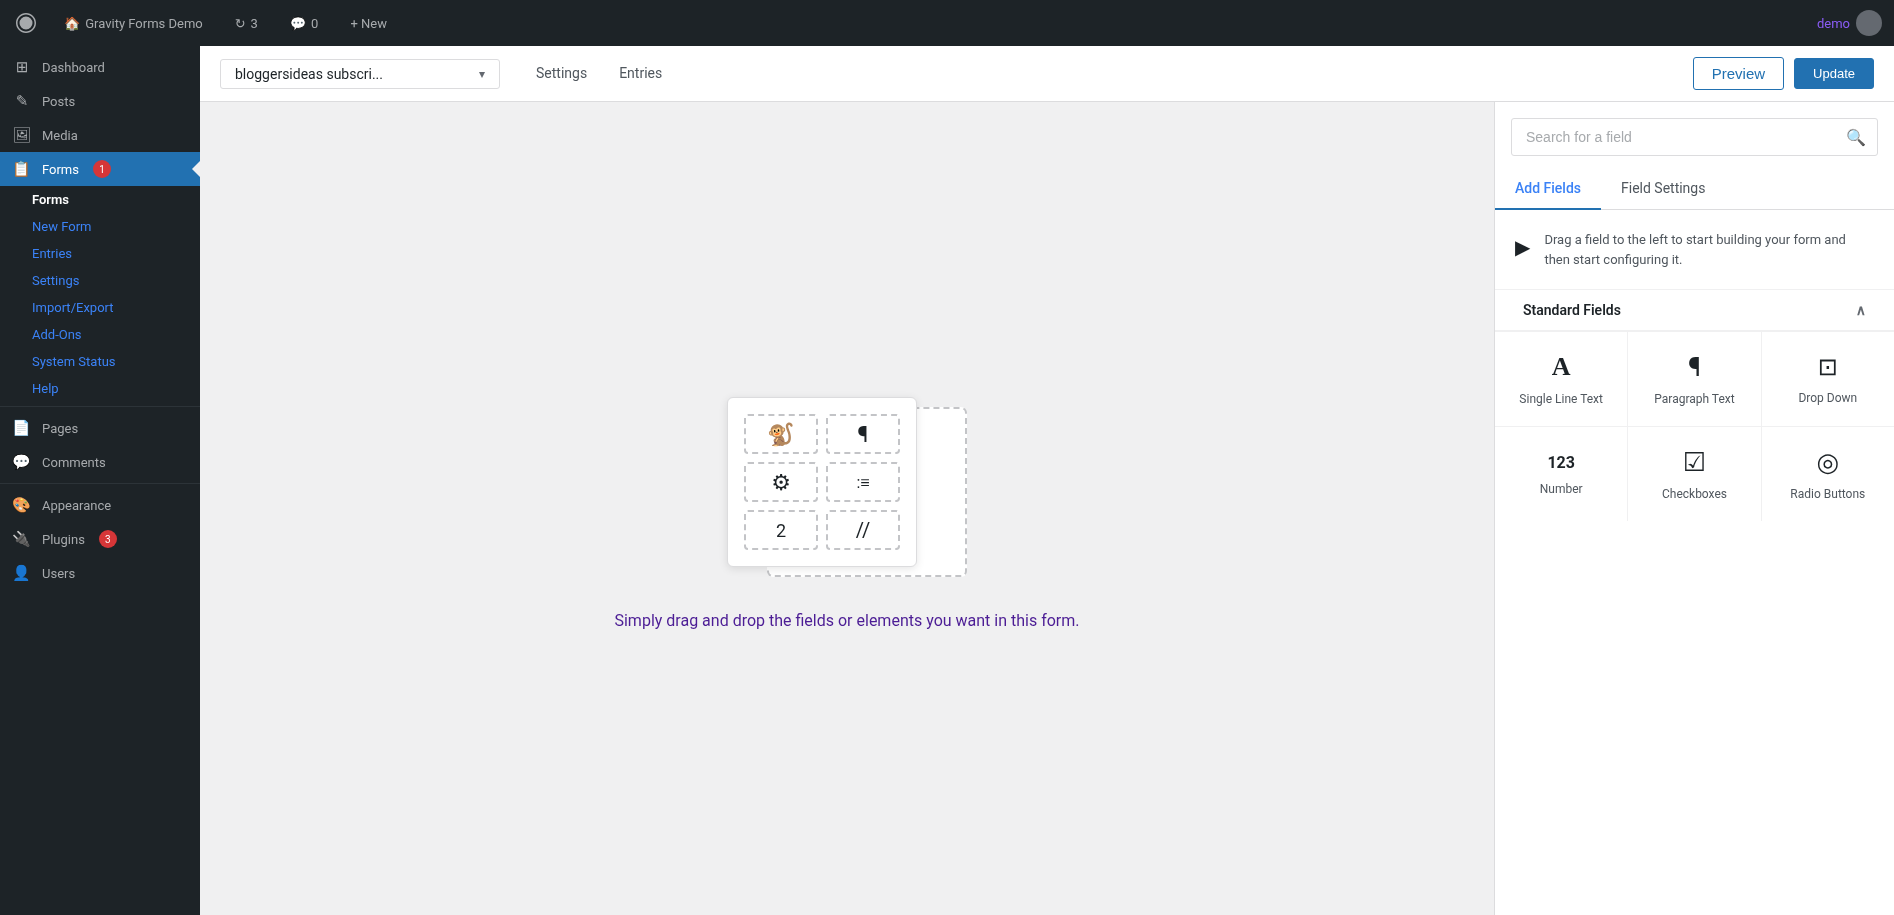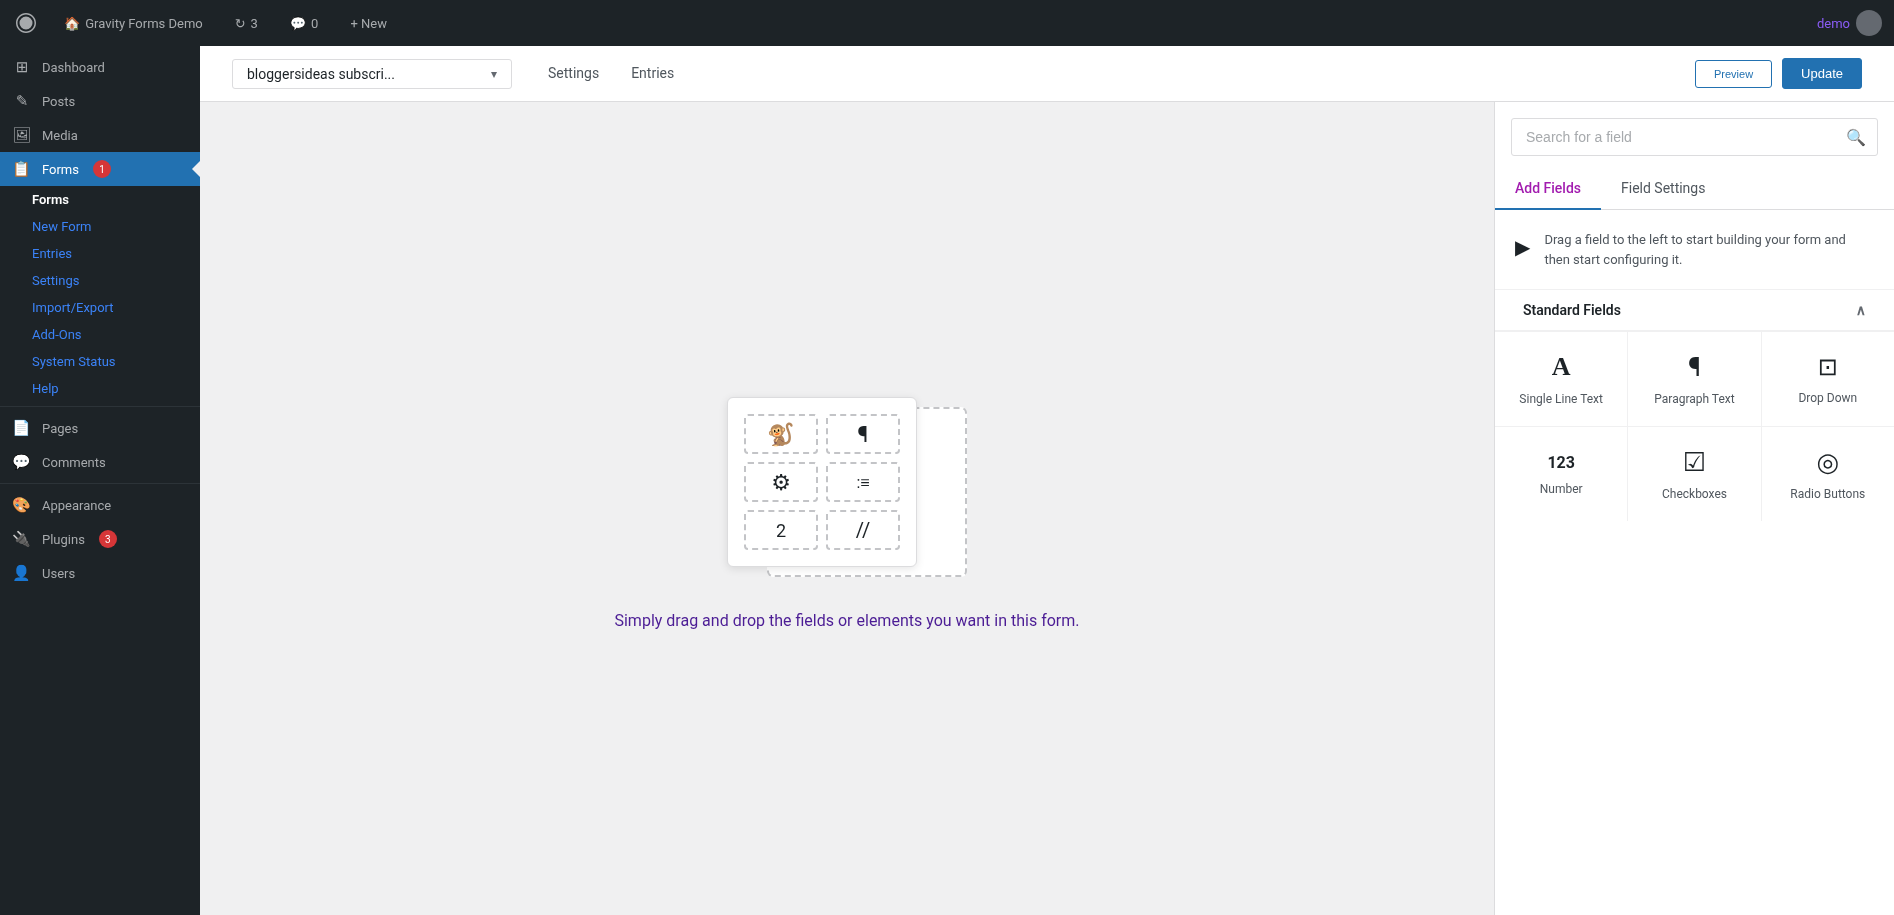--- a/index.html
+++ b/index.html
@@ -102,21 +102,21 @@
       overflow: hidden;
       background: #f0f0f1;
     }
 
     
     .form-topbar {
       background: #fff;
       border-bottom: 1px solid #dcdcde;
       display: flex;
       align-items: center;
-      padding: 0 32px;
+      padding: 0 20px;
       height: 56px;
       gap: 0;
       flex-shrink: 0;
     }
     .form-name-dropdown {
       display: flex;
       align-items: center;
       gap: 8px;
       border: 1px solid #dcdcde;
       padding: 6px 14px;
@@ -140,21 +140,21 @@
       align-items: center;
     }
     .form-actions { margin-left: auto; display: flex; gap: 10px; align-items: center; }
     .btn-preview {
       padding: 7px 18px;
       border: 1px solid #2271b1;
       background: #fff;
       color: #2271b1;
       border-radius: 3px;
       cursor: pointer;
-      font-size: 11px;
+      font-size: 15px;
     }
     .btn-update {
       padding: 7px 18px;
       border: 1px solid #2271b1;
       background: #2271b1;
       color: #fff;
       border-radius: 3px;
       cursor: pointer;
       font-size: 13px;
     }
@@ -265,21 +265,21 @@
       margin-top: 12px;
     }
     .panel-tab {
       padding: 12px 20px;
       cursor: pointer;
       font-size: 14px;
       color: #50575e;
       border-bottom: 2px solid transparent;
       margin-bottom: -1px;
     }
-    .panel-tab.active { color: #a21caf; border-bottom-color: #2271b1; font-weight: 500; }
+    .panel-tab.active { color: #3b82f6; border-bottom-color: #2271b1; font-weight: 500; }
 
     .panel-content {
       flex: 1;
       overflow-y: auto;
       padding: 0;
     }
 
     .drag-hint {
       display: flex;
       align-items: flex-start;

